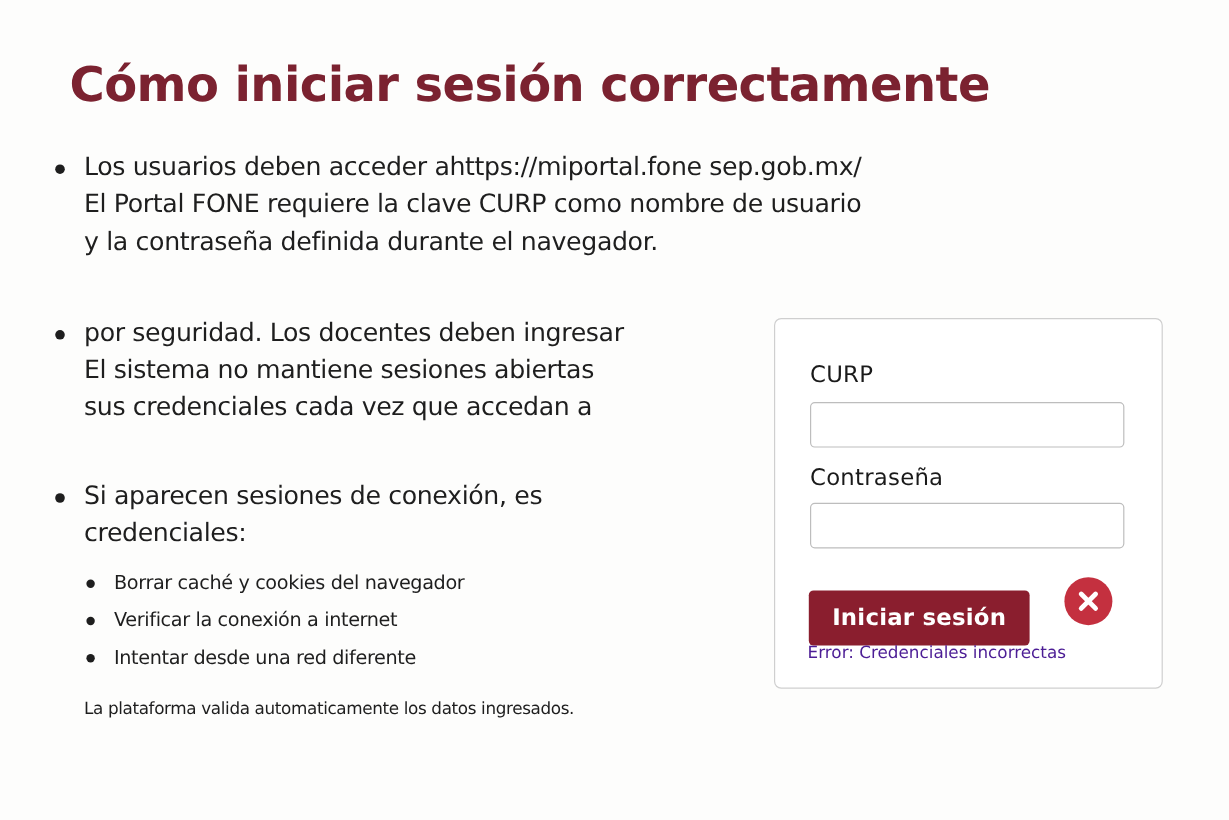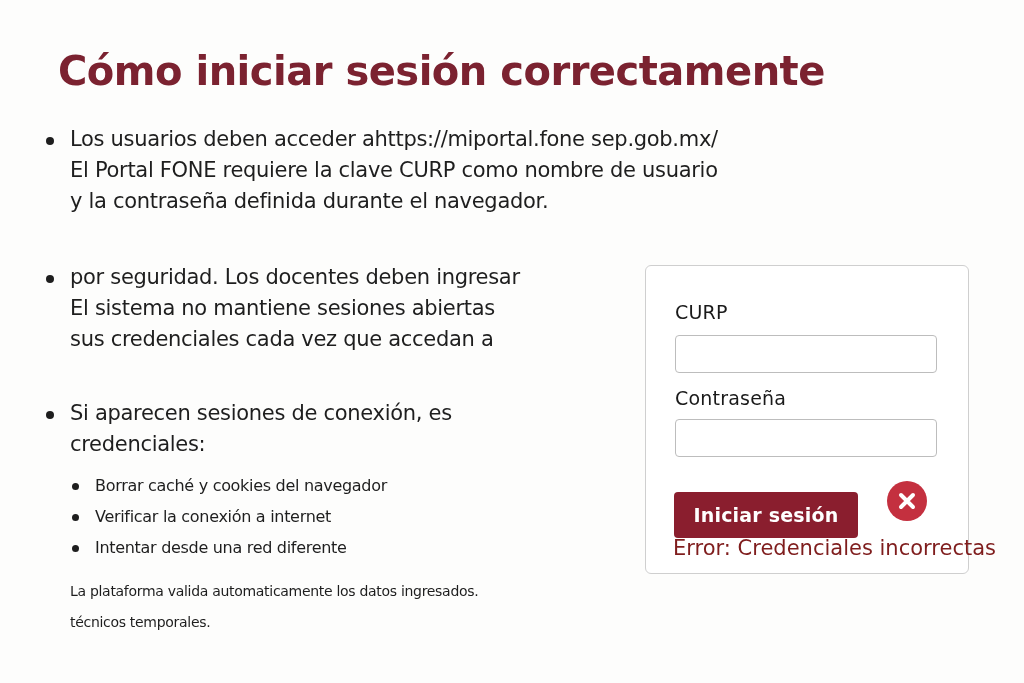--- a/index.html
+++ b/index.html
@@ -34,21 +34,21 @@
     }
     .btn {
       position:absolute; left:28px; top:210px; width:184px; height:46px; border:none;
       border-radius:4px; background:#8a1e2e; color:#fff; font-weight:bold; font-size:19px;
       font-family:"DejaVu Sans", sans-serif; cursor:pointer; letter-spacing:0.2px;margin-top:16px;
     }
     .xicon {
       position:absolute; left:241px; top:215px; width:40px; height:40px; border-radius:50%;
       background:#c4303f; display:flex; align-items:center; justify-content:center;
     }
-    .error { position:absolute; left:27px; top:270px; font-size:21px; color:#7f1d1d; white-space:nowrap; }
+    .error { position:absolute; left:27px; top:270px; font-size:14px; color:#4c1d95; white-space:nowrap; }
   </style>
 </head>
 <body>
 
 <h1 class="title">Cómo iniciar sesión correctamente</h1>
 
 <div class="para" style="top:124px;">
   <span class="bullet"></span>
   <div class="txt">
     <div>Los usuarios deben acceder ahttps://miportal.fone sep.gob.mx/</div>
@@ -82,21 +82,20 @@
   <span class="bullet"></span>
   <div class="txt">Verificar la conexión a internet</div>
 </div>
 <div class="sub" style="top:532px;">
   <span class="bullet"></span>
   <div class="txt">Intentar desde una red diferente</div>
 </div>
 
 <div class="footer">
   <div>La plataforma valida automaticamente los datos ingresados.</div>
-  <div>técnicos temporales.</div>
 </div>
 
 <div class="card">
   <div class="label" style="top:35px;">CURP</div>
   <input class="input" style="top: 69px;" type="text" value="">
   <div class="label" style="top:121px;">Contraseña</div>
   <input class="input" style="top: 153px;" type="password" value="">
   <button class="btn">Iniciar sesión</button>
   <div class="xicon">
     <svg width="18" height="18" viewBox="0 0 18 18">

